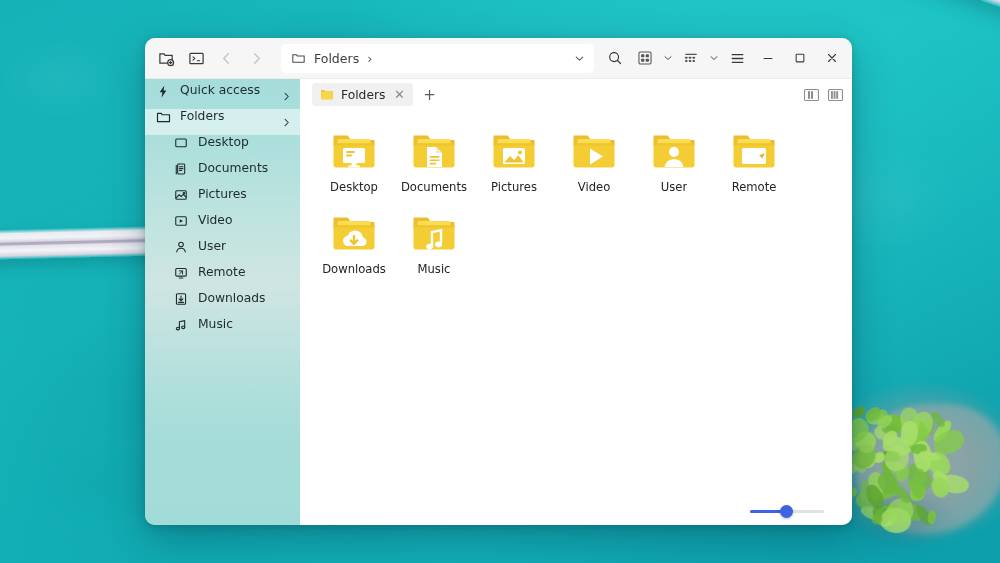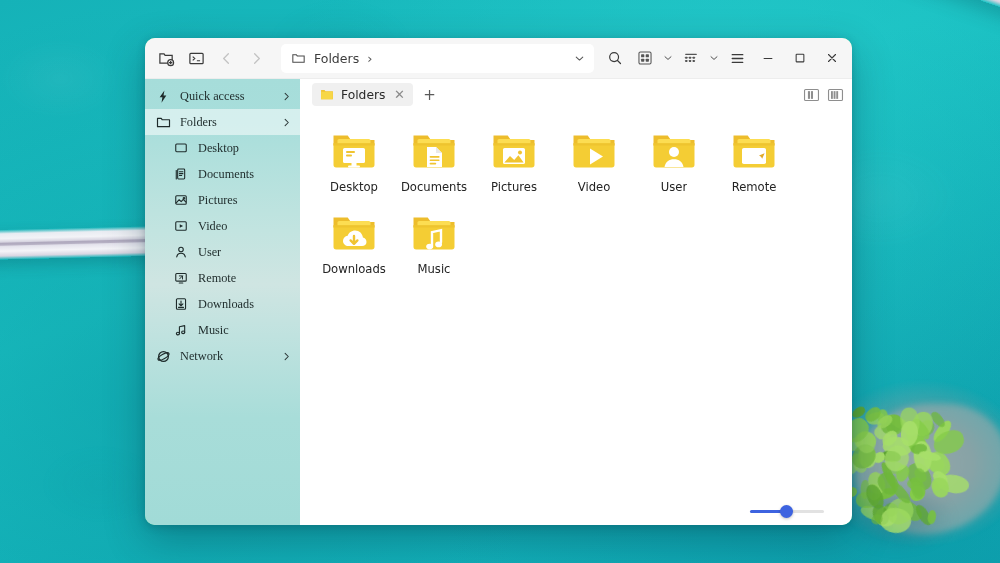--- a/index.html
+++ b/index.html
@@ -185,25 +185,23 @@
     display: flex;
     flex-direction: column;
     padding-top: 4px;
     font-size: 12.3px;
     color: #1e2b2b;
     overflow: hidden;
   }
   .sb-row {
     height: 26px;
     display: flex;
-    align-items: center;
     padding: 0 8px 0 10px;
     gap: 9px;
     cursor: pointer;
-    font-family: Liberation Serif, serif;
   }
   .sb-row.selected { background: rgba(255,255,255,.52); }
   .sb-row.child { padding-left: 28px; gap: 9px; }
   .sb-ico { width: 16px; height: 16px; display: flex; align-items: center; justify-content: center; flex: 0 0 16px; }
   .sb-label { white-space: nowrap; overflow: hidden; text-overflow: ellipsis; }
   .sb-arrow { margin-left: auto; color: #2a3636; display: flex; align-items: center; }
   .sb-spacer { flex: 1 1 auto; }
   .tagbox {
     margin: 0 6px 9px 6px;
     height: 25px;
@@ -585,34 +583,20 @@
           </div>
           <div class="sb-row child">
             <span class="sb-ico">
               <svg width="14" height="14" viewBox="0 0 16 16" fill="none" stroke="#1e2b2b" stroke-width="1.25" stroke-linecap="round" stroke-linejoin="round">
                 <path d="M6.2 12V4.2l6-1.2v7.6"></path>
                 <ellipse cx="4.5" cy="12.1" rx="1.8" ry="1.5"></ellipse>
                 <ellipse cx="10.5" cy="10.6" rx="1.8" ry="1.5"></ellipse>
               </svg>
             </span>
             <span class="sb-label">Music</span>
-          </div>
-          <div class="sb-row">
-            <span class="sb-ico">
-              <svg width="15" height="15" viewBox="0 0 16 16" fill="none" stroke="#1e2b2b" stroke-width="1.3">
-                <circle cx="8" cy="8" r="5.2"></circle>
-                <ellipse cx="8" cy="8" rx="6.6" ry="2.4" transform="rotate(-30 8 8)"></ellipse>
-              </svg>
-            </span>
-            <span class="sb-label">Network</span>
-            <span class="sb-arrow">
-              <svg width="11" height="11" viewBox="0 0 16 16" fill="none" stroke="#2a3636" stroke-width="1.5" stroke-linecap="round" stroke-linejoin="round">
-                <path d="M6 3.4l4.6 4.6L6 12.6"></path>
-              </svg>
-            </span>
           </div>
           <div class="sb-spacer"></div>
         </div>
 
       <div class="content">
 
         <div class="tabbar">
           <div class="tab">
             <svg width="14" height="13" viewBox="0 0 18 16">
               <path d="M1.4 2.3h4.4l1.2 1.6h9.6v10.1H1.4z" fill="#f1c333"></path>

